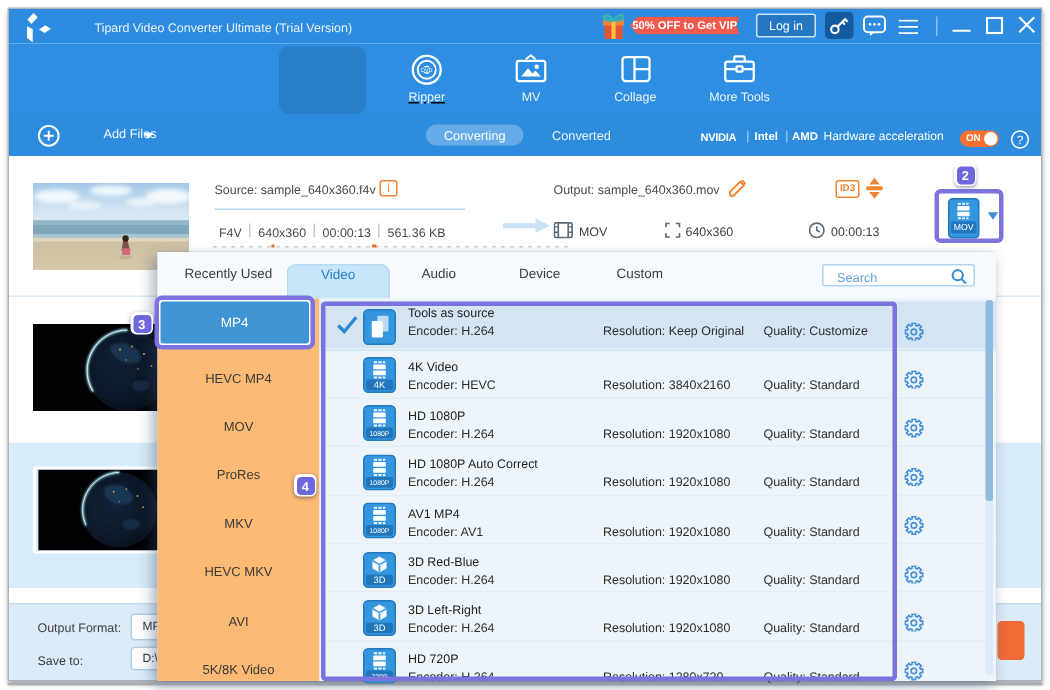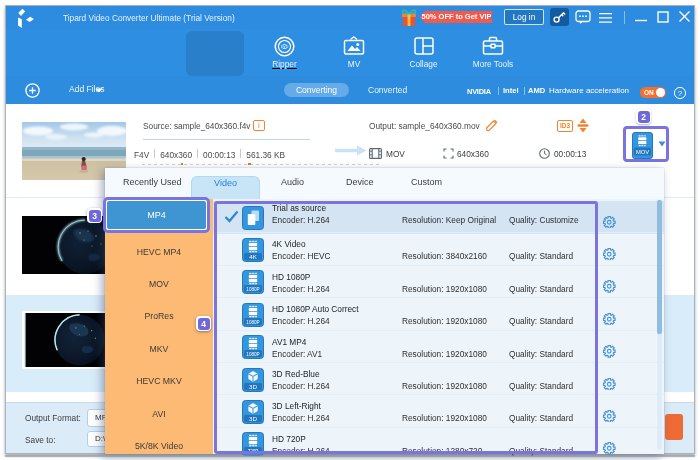--- a/index.html
+++ b/index.html
@@ -229,21 +229,21 @@
       <rect y="36.5" width="104" height="2.5" fill="#e0d7c0"></rect>
       <path d="M60 39 q1.6 -4.5 3.2 0 l1.4 6 h-5.6 Z" fill="#7a5242"></path>
       <circle cx="61.7" cy="37" r="2.1" fill="#33241e"></circle>
       <rect x="59.4" y="43.5" width="5.4" height="4.5" fill="#cf6a80"></rect>
       <ellipse cx="61.8" cy="49.5" rx="4.5" ry="1.4" fill="#c3b393"></ellipse>
     </svg>
 
     <div class="abs srcline" style="left:137px;top:17px;">Source: sample_640x360.f4v</div>
     <div class="abs" style="left:247px;top:16px;width:12px;height:11px;border:1px solid #f08432;border-radius:2px;color:#f08432;font-size:8px;text-align:center;line-height:10px;">i</div>
     <div class="abs" style="left:137px;top:34.5px;width:167px;height:1px;background:#bcd8ee;"></div>
-    <div class="abs srcline" style="left:128px;top:45px;">F4V<span class="mono-sep"></span>640x360<span class="mono-sep"></span>00:00:13<span class="mono-sep"></span>561.36 KB</div>
+    <div class="abs srcline" style="left:140px;top:45px;">F4V<span class="mono-sep"></span>640x360<span class="mono-sep"></span>00:00:13<span class="mono-sep"></span>561.36 KB</div>
     <svg class="abs" style="left:329px;top:40px" width="32" height="13" viewBox="0 0 32 13">
       <path d="M0 4.8 H22 V1.5 L31.5 6.5 L22 11.5 V8.2 H0 Z" fill="#c9e2f5"></path>
     </svg>
     <div class="abs srcline" style="left:363px;top:17px;">Output: sample_640x360.mov</div>
     <svg class="abs" style="left:479px;top:16px" width="13" height="12" viewBox="0 0 13 12">
       <path d="M2 10.5 L1.5 8 L8.5 1 L11 3.5 L4 10.5 Z M9.5 0 L12 2.5" fill="none" stroke="#f08432" stroke-width="1.2"></path>
     </svg>
     <div class="abs" style="left:551px;top:16px;width:16px;height:12px;border:1px solid #f08432;border-radius:2px;color:#f08432;font-size:6.5px;font-weight:bold;text-align:center;line-height:10px;">ID3</div>
     <svg class="abs" style="left:571px;top:14px" width="12" height="15" viewBox="0 0 12 15">
       <g fill="#f08432">
@@ -359,41 +359,48 @@
     <div class="abs" id="convert-btn"></div>
   </div>
 </div>
 <div id="panel">
   <div id="ptabs">
     <div class="abs ptab" style="left:18px;">Recently Used</div>
     <div class="abs" id="vtab">Video</div>
     <div class="abs ptab" style="left:176px;">Audio</div>
     <div class="abs ptab" style="left:241px;">Device</div>
     <div class="abs ptab" style="left:306px;">Custom</div>
+    <div class="abs" id="searchbox">
+      <span>Search</span>
+      <svg class="abs" style="left:85px;top:2px" width="11" height="11" viewBox="0 0 11 11">
+        <circle cx="4.5" cy="4.5" r="3.4" fill="none" stroke="#3f8fd6" stroke-width="1.4"></circle>
+        <path d="M7 7 L10 10" stroke="#3f8fd6" stroke-width="1.4"></path>
+      </svg>
+    </div>
   </div>
   <div class="abs" id="sidebar">
       <div class="abs sbitem" style="top: 47.5px;">HEVC MP4</div>
       <div class="abs sbitem" style="top: 79.9px;">MOV</div>
       <div class="abs sbitem" style="top: 112.3px;">ProRes</div>
       <div class="abs sbitem" style="top: 144.7px;">MKV</div>
       <div class="abs sbitem" style="top: 177.1px;">HEVC MKV</div>
       <div class="abs sbitem" style="top: 209.5px;">AVI</div>
       <div class="abs sbitem" style="top: 241.9px;">5K/8K Video</div>
     </div>
   <div class="abs" id="plist">
       <div class="abs prow first" style="top:2px;background:#d4e4f3;">
         <svg class="abs" style="left:11px;top:9px" width="15" height="13" viewBox="0 0 15 13">
           <path d="M1.5 7 L5.5 11 L13.5 1.5" fill="none" stroke="#2b87d2" stroke-width="2.2"></path>
         </svg>
         <div class="ic"><svg width="22" height="24" viewBox="0 0 22 24">
             <rect x="0.5" y="0.5" width="21" height="23" rx="3" fill="#3396de" stroke="#2478bc" stroke-width="1"></rect>
             <rect x="9.5" y="4.5" width="7.5" height="10.5" rx="0.8" fill="#b9dcf4"></rect>
             <rect x="5.8" y="8" width="7.5" height="11" rx="0.8" fill="#fdfeff"></rect>
           </svg></div>
-        <div class="tt1">Trial as source</div>
+        <div class="tt1">Tools as source</div>
         <div class="tt2">Encoder: H.264</div>
         <div class="res">Resolution: Keep Original</div>
         <div class="qua">Quality: Customize</div>
         <div class="gear"><svg width="12.5" height="12.5" viewBox="0 0 13 13">
             <path d="M12.57 5.24 L12.57 7.76 L11.04 7.71 L10.57 8.85 L11.68 9.90 L9.90 11.68 L8.85 10.57 L7.71 11.04 L7.76 12.57 L5.24 12.57 L5.29 11.04 L4.15 10.57 L3.10 11.68 L1.32 9.90 L2.43 8.85 L1.96 7.71 L0.43 7.76 L0.43 5.24 L1.96 5.29 L2.43 4.15 L1.32 3.10 L3.10 1.32 L4.15 2.43 L5.29 1.96 L5.24 0.43 L7.76 0.43 L7.71 1.96 L8.85 2.43 L9.90 1.32 L11.68 3.10 L10.57 4.15 L11.04 5.29 Z" fill="none" stroke="#4691d6" stroke-width="1.15"></path>
             <circle cx="6.5" cy="6.5" r="1.9" fill="none" stroke="#4691d6" stroke-width="1.15"></circle>
           </svg></div>
       </div>
       <div class="abs prow" style="top:34.4px;">
         <div class="ic"><svg width="22" height="24" viewBox="0 0 22 24">

